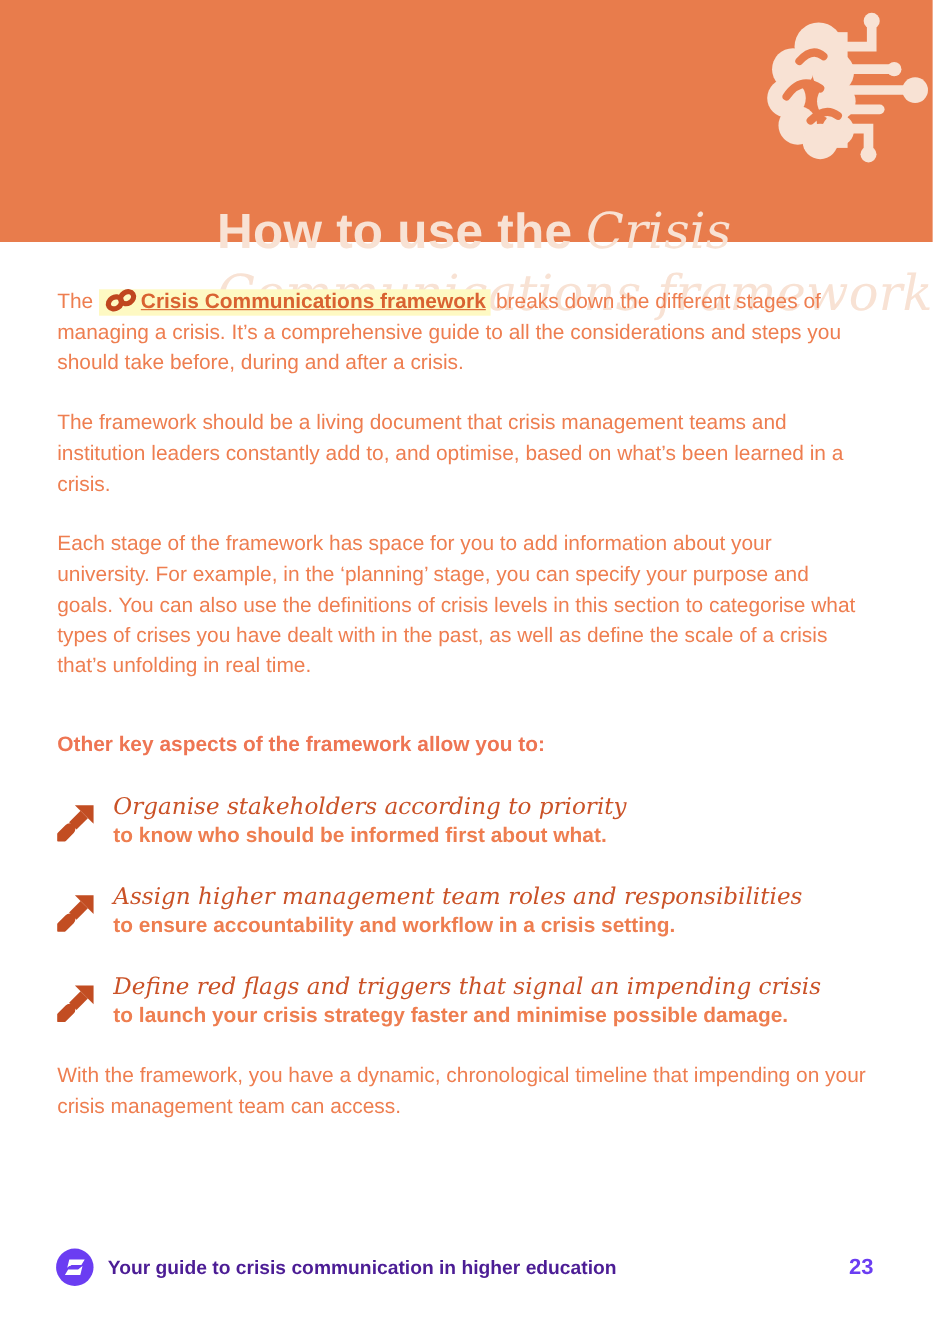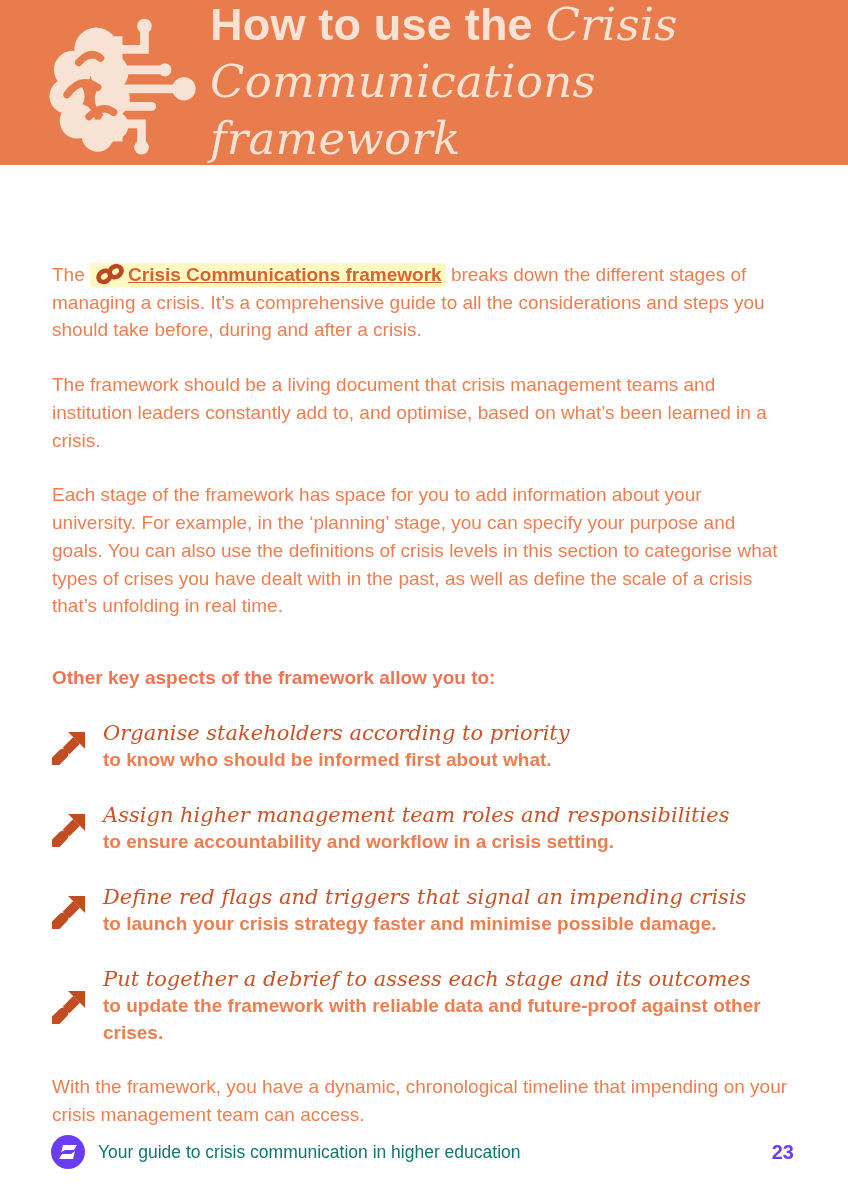--- a/index.html
+++ b/index.html
@@ -12,23 +12,23 @@
   .page {
     position: relative;
     width: 848px; height: 1200px;
     background: #ffffff;
     overflow: hidden;
   }
 
   
   .banner {
     position: absolute; top: 0; left: 0; right: 0;
-    height: 165px;
+    height: 220px;
     background: #e87c4c;
-    display: flex; align-items: center;
+    display: flex; align-items: flex-end; flex-direction: column;
   }
   .banner-icon { margin-left: 48px; width: 152px; height: 150px; flex: 0 0 152px; }
   .banner-title {
     margin-left: 10px;
     color: #f8e2d4;
     font-size: 45px;
     line-height: 1.26;
     letter-spacing: 0.2px;
   }
   .title-bold { font-family: "Liberation Sans", sans-serif; font-weight: 700; }
@@ -81,21 +81,21 @@
     font-weight: bold;
   }
   .closing { margin-top: 47px; }
 
   
   footer {
     position: absolute; left: 50px; right: 54px; bottom: 30px;
     display: flex; align-items: center; gap: 12px;
   }
   .brand-logo { width: 36px; height: 36px; flex: 0 0 36px; }
-  .tagline { color: #0f766e; font-size: 17.5px; flex: 1; }
+  .tagline { color: #4c1d95; font-size: 17.5px; flex: 1; font-weight: bold; }
   .page-number { color: #6b3df2; font-weight: 700; font-size: 20px; }
 </style>
 </head>
 <body>
 
 <div class="page">
 
   <header class="banner">
     <svg class="banner-icon" viewBox="0 0 104 100" aria-hidden="true">
       <g fill="#f8e2d4">
@@ -182,31 +182,20 @@
         <polygon points="17,1 35,1 35,19" fill="#c24d22"></polygon>
         <line x1="26" y1="10" x2="15" y2="21" stroke="#c24d22" stroke-width="10"></line>
         <line x1="4" y1="32" x2="12" y2="24" stroke="#c24d22" stroke-width="11" stroke-linecap="round"></line>
       </svg>
       <div>
         <div class="bullet-title">Define red flags and triggers that signal an impending crisis</div>
         <div class="bullet-desc">to launch your crisis strategy faster and minimise possible damage.</div>
       </div>
     </div>
 
-    <div class="bullet">
-      <svg class="bullet-icon" viewBox="0 0 36 36" aria-hidden="true">
-        <polygon points="17,1 35,1 35,19" fill="#c24d22"></polygon>
-        <line x1="26" y1="10" x2="15" y2="21" stroke="#c24d22" stroke-width="10"></line>
-        <line x1="4" y1="32" x2="12" y2="24" stroke="#c24d22" stroke-width="11" stroke-linecap="round"></line>
-      </svg>
-      <div>
-        <div class="bullet-title">Put together a debrief to assess each stage and its outcomes</div>
-        <div class="bullet-desc">to update the framework with reliable data and future-proof against other crises.</div>
-      </div>
-    </div>
 
     <p class="body closing">With the framework, you have a dynamic, chronological timeline that impending on your crisis management team can access.</p>
   </main>
 
   <footer>
     <svg class="brand-logo" viewBox="0 0 36 36" aria-hidden="true">
       <circle cx="18" cy="18" r="17" fill="#6b3df2"></circle>
       <path d="M13,11 h14 l-3,5 h-9 l-4,3 z" fill="#ffffff"></path>
       <path d="M9,20 l4,-3 h9 l-3,5 h-6 l-4,3 z" fill="#6b3df2"></path>
       <path d="M23,25 h-14 l3,-5 h9 l4,-3 z" fill="#ffffff"></path>

